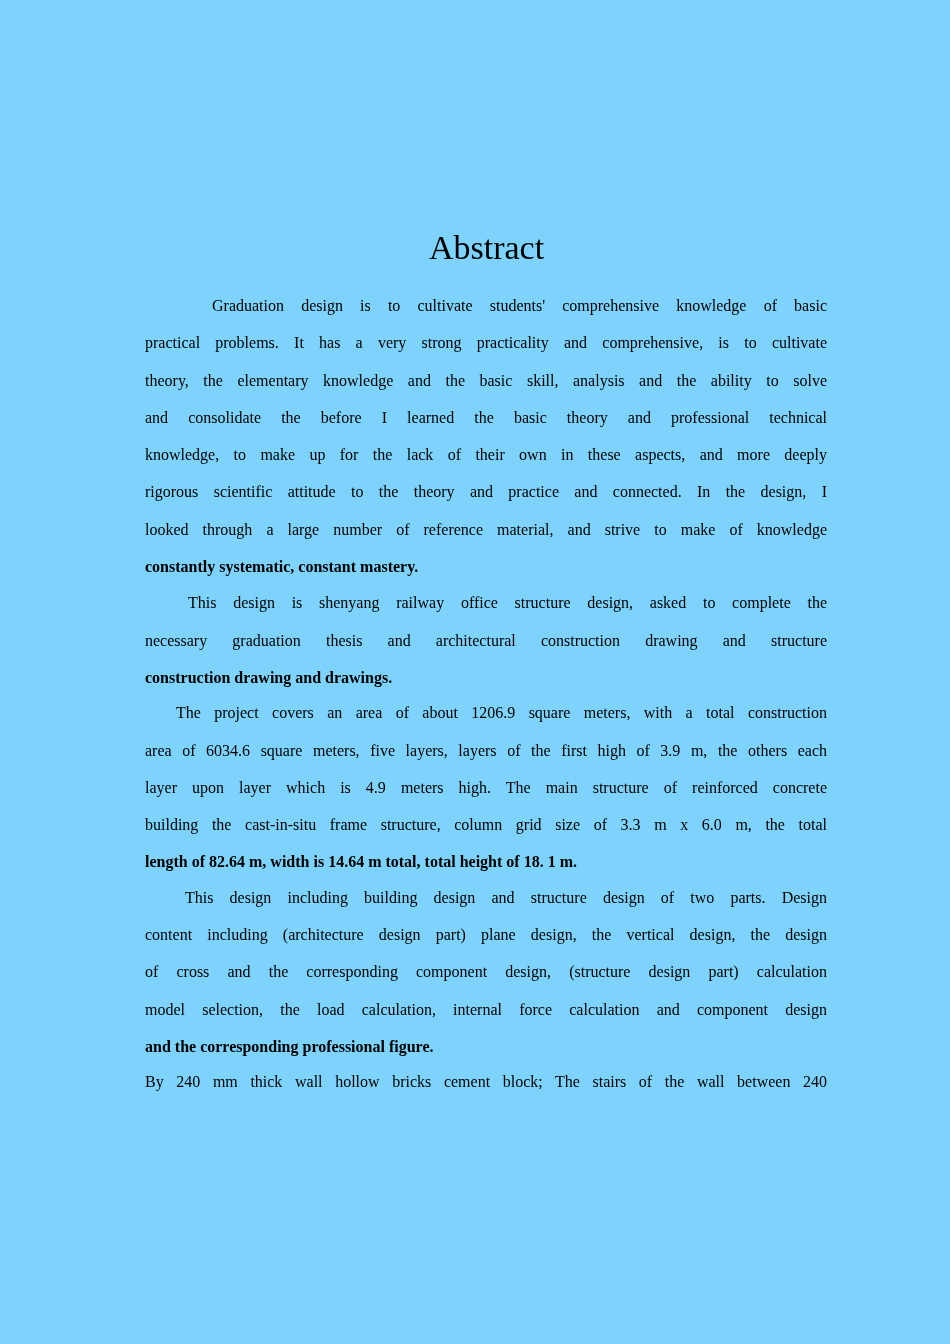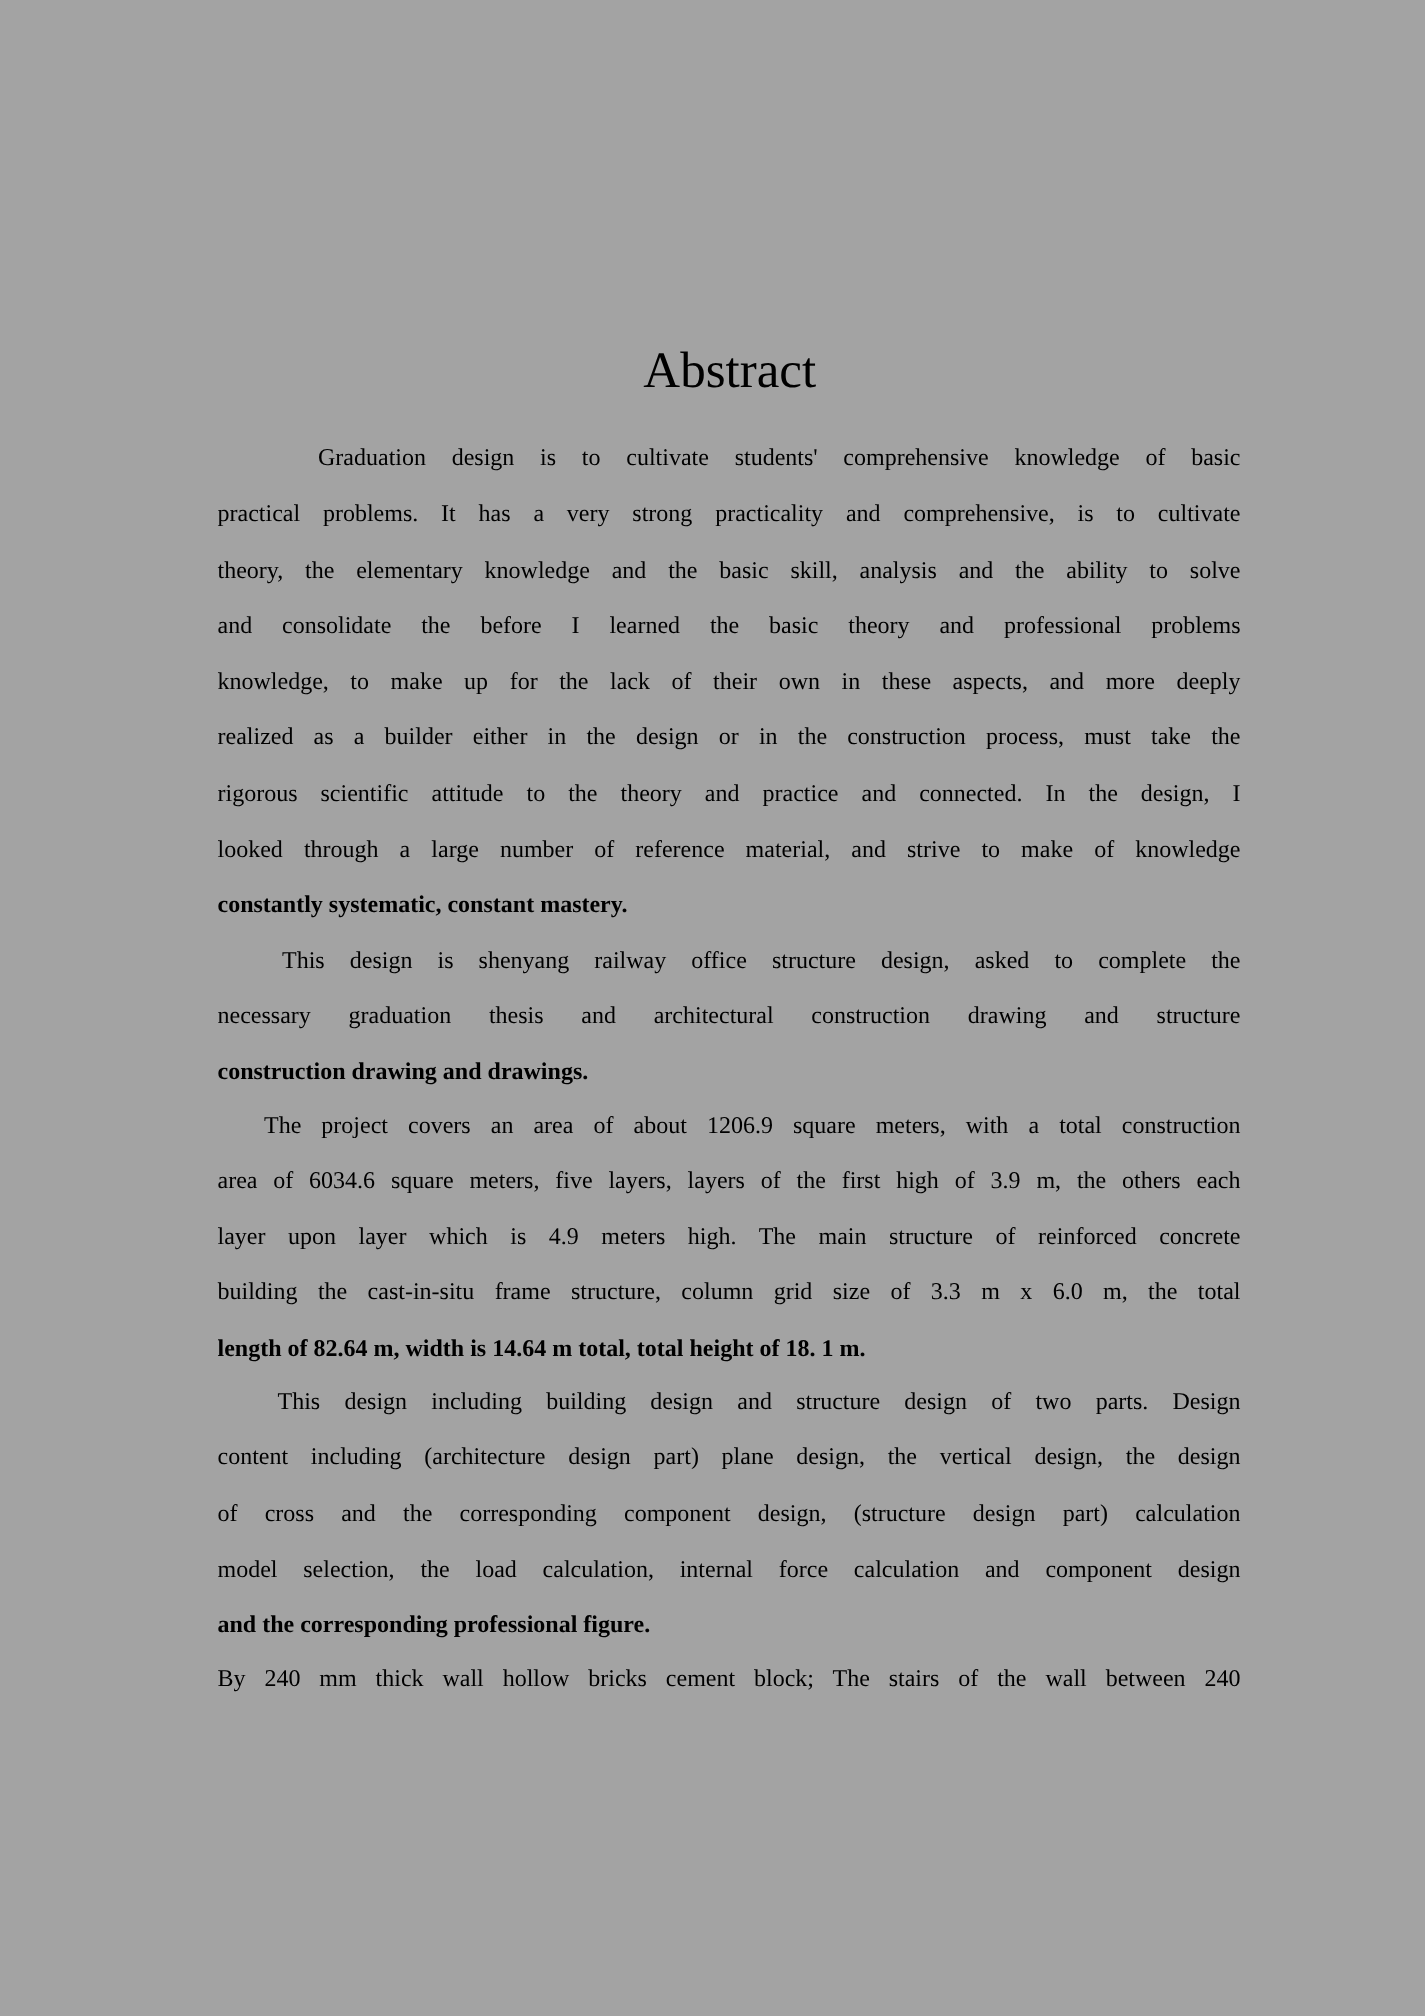--- a/index.html
+++ b/index.html
@@ -13,21 +13,21 @@
     position: relative;
     overflow: hidden;
     font-family: "Liberation Serif", "DejaVu Serif", serif;
     color: #000000;
   }
   .page {
     position: absolute;
     left: 0; top: 0;
     width: 950px;
     height: 1344px;
-    background: #a3a3a3;
+    background: #7dd3fc;
   }
   .title {
     position: absolute;
     left: 0;
     width: 973px;
     top: 228px;
     text-align: center;
     font-size: 34px;
     line-height: 40px;
     font-weight: normal;
@@ -73,23 +73,22 @@
 
 <div class="page">
   <h1 class="title">Abstract</h1>
 
   <div class="body-text">
 
     <p class="para p1">
       <span class="line first">Graduation design is to cultivate students' comprehensive knowledge of basic</span>
       <span class="line mid">practical problems. It has a very strong practicality and comprehensive, is to cultivate</span>
       <span class="line mid">theory, the elementary knowledge and the basic skill, analysis and the ability to solve</span>
-      <span class="line mid">and consolidate the before I learned the basic theory and professional problems</span>
+      <span class="line mid">and consolidate the before I learned the basic theory and professional technical</span>
       <span class="line mid">knowledge, to make up for the lack of their own in these aspects, and more deeply</span>
-      <span class="line mid">realized as a builder either in the design or in the construction process, must take the</span>
       <span class="line mid">rigorous scientific attitude to the theory and practice and connected. In the design, I</span>
       <span class="line mid">looked through a large number of reference material, and strive to make of knowledge</span>
       <span class="line last">constantly systematic, constant mastery.</span>
     </p>
 
     <p class="para p2">
       <span class="line first">This design is shenyang railway office structure design, asked to complete the</span>
       <span class="line mid">necessary graduation thesis and architectural construction drawing and structure</span>
       <span class="line last">construction drawing and drawings.</span>
     </p>

